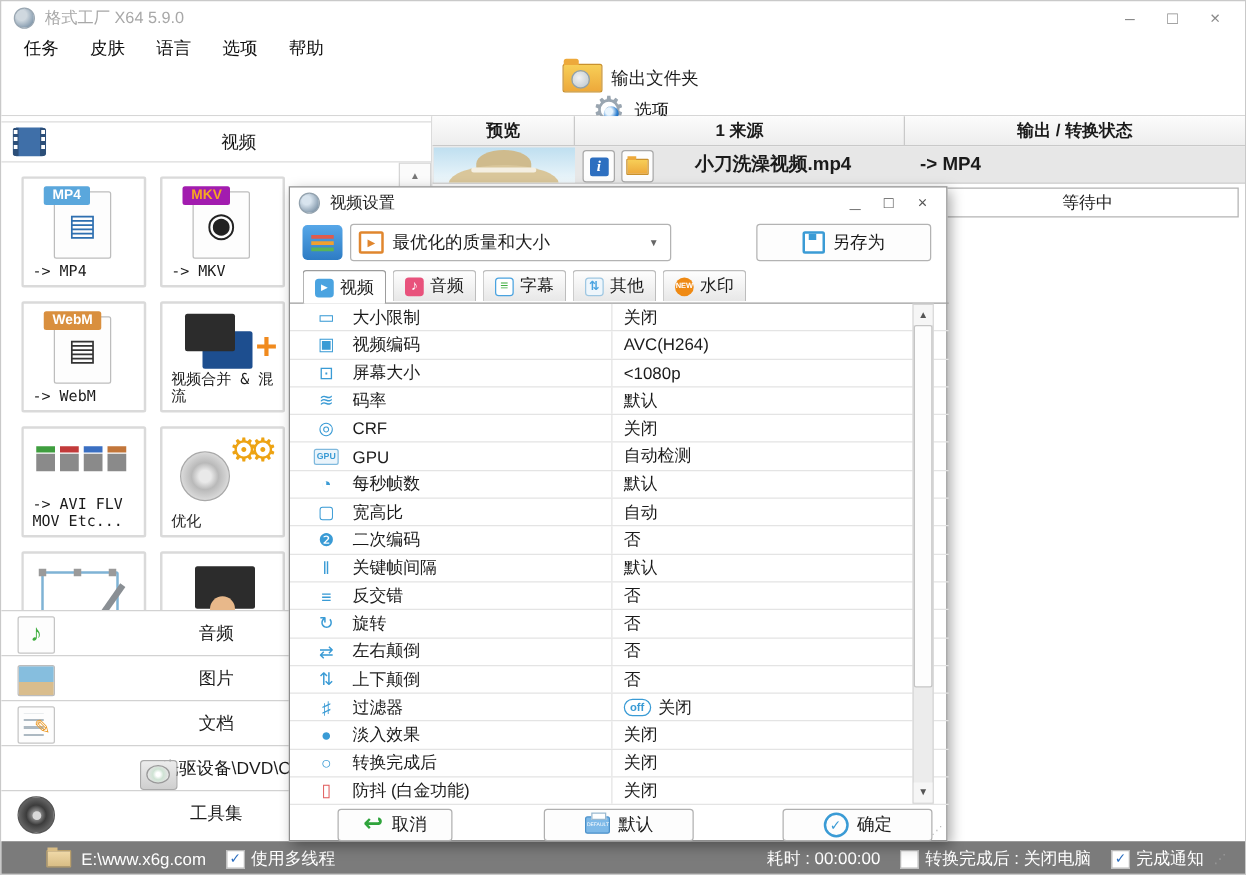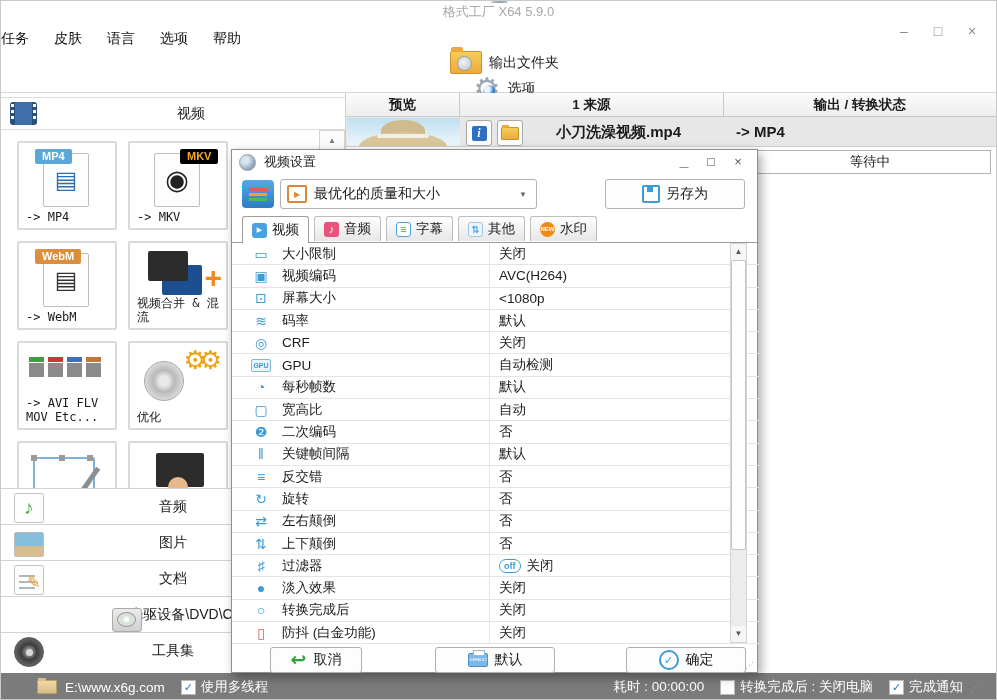--- a/index.html
+++ b/index.html
@@ -1,27 +1,27 @@
 <!DOCTYPE html>
 <html><head>
 <meta charset="utf-8">
 <style>
   html,body{margin:0;padding:0;background:#e9e9e9;}
   .screen{position:relative;width:997px;height:700px;background:#ffffff;
     font-family:"Liberation Sans","DejaVu Sans",sans-serif;font-size:13px;color:#1b1b1b;
     border:1px solid #c9c9c9;box-sizing:border-box;overflow:hidden;}
   
-  .titlebar{position:absolute;left:0;top:0;width:100%;height:26px;display:flex;align-items:center;flex-direction:column;}
+  .titlebar{position:absolute;left:0;top:0;width:100%;height:26px;display:flex;align-items:center;}
   .app-ico{width:15px;height:15px;margin:0 8px 0 10px;border-radius:50%;
     background:radial-gradient(circle at 35% 35%,#cfd8df 30%,#8fa3b5 70%,#5c7890);border:1px solid #9aa7b2;}
   .title-text{color:#a8a8a8;font-size:13px;}
   .win-controls{margin-left:auto;display:flex;align-items:center;gap:6px;padding-right:10px;color:#8a8a8a;}
   .win-btn{width:28px;height:20px;text-align:center;line-height:20px;font-size:14px;cursor:default;}
   
-  .menubar{position:absolute;left:0;top:26px;width:100%;height:24px;display:flex;align-items:center;gap:25px;box-sizing:border-box;}
+  .menubar{position:absolute;left:0;top:26px;width:100%;height:24px;display:flex;align-items:center;gap:25px;padding-left:18px;box-sizing:border-box;}
   .menu-item{font-size:14px;color:#111;}
   
   .toolbar{position:absolute;left:0;top:50px;width:100%;height:42px;display:flex;align-items:center;border-bottom:1px solid #d6d6d6;box-sizing:border-box;flex-direction:column;}
   .tb-item{display:flex;align-items:center;gap:7px;margin-left:12px;font-size:14px;}
   .tb-sep{width:1px;height:34px;background:#d9d9d9;margin-left:14px;}
   .ico-folder{position:relative;width:30px;height:21px;background:linear-gradient(#f7ce57,#eda93b);border-radius:2px;border:1px solid #c9912d;}
   .ico-folder::before{content:"";position:absolute;left:0;top:-5px;width:12px;height:5px;background:#eda93b;border-radius:2px 2px 0 0;}
   .ico-folder::after{content:"";position:absolute;left:6px;top:4px;width:13px;height:13px;border-radius:50%;background:radial-gradient(circle at 40% 40%,#f2f2f2,#b9c4cc);border:1px solid #8ea0ad;}
   .ico-gear{font-size:30px;color:#9aa6b1;line-height:30px;position:relative;}
   .ico-gear::after{content:"";position:absolute;left:9px;top:11px;width:12px;height:12px;border-radius:50%;background:radial-gradient(circle at 35% 35%,#e8f4fd 25%,#2d7fd0 60%,#0f4f93);}
@@ -213,21 +213,21 @@
       <span class="video-header-label">视频</span>
     </div>
     <div class="tiles-scroll-up">▲</div>
     <div class="tiles" id="tiles">
         <div class="tile">
           <div class="tile-badge" style="background: rgb(90, 167, 220); color: rgb(255, 255, 255);">MP4</div>
           <div class="tile-art art-file-mp4"></div>
           <div class="tile-label">-&gt; MP4</div>
         </div>
         <div class="tile">
-          <div class="tile-badge" style="background: #000000; color: rgb(245, 166, 35); margin-left: 34px;">MKV</div>
+          <div class="tile-badge" style="background: #a21caf; color: rgb(245, 166, 35);">MKV</div>
           <div class="tile-art art-file-mkv"></div>
           <div class="tile-label">-&gt; MKV</div>
         </div>
         <div class="tile">
           <div class="tile-badge" style="background: rgb(217, 143, 62); color: rgb(255, 255, 255);">WebM</div>
           <div class="tile-art art-file-webm"></div>
           <div class="tile-label">-&gt; WebM</div>
         </div>
         <div class="tile">
           <div class="tile-art art-merge"></div>

